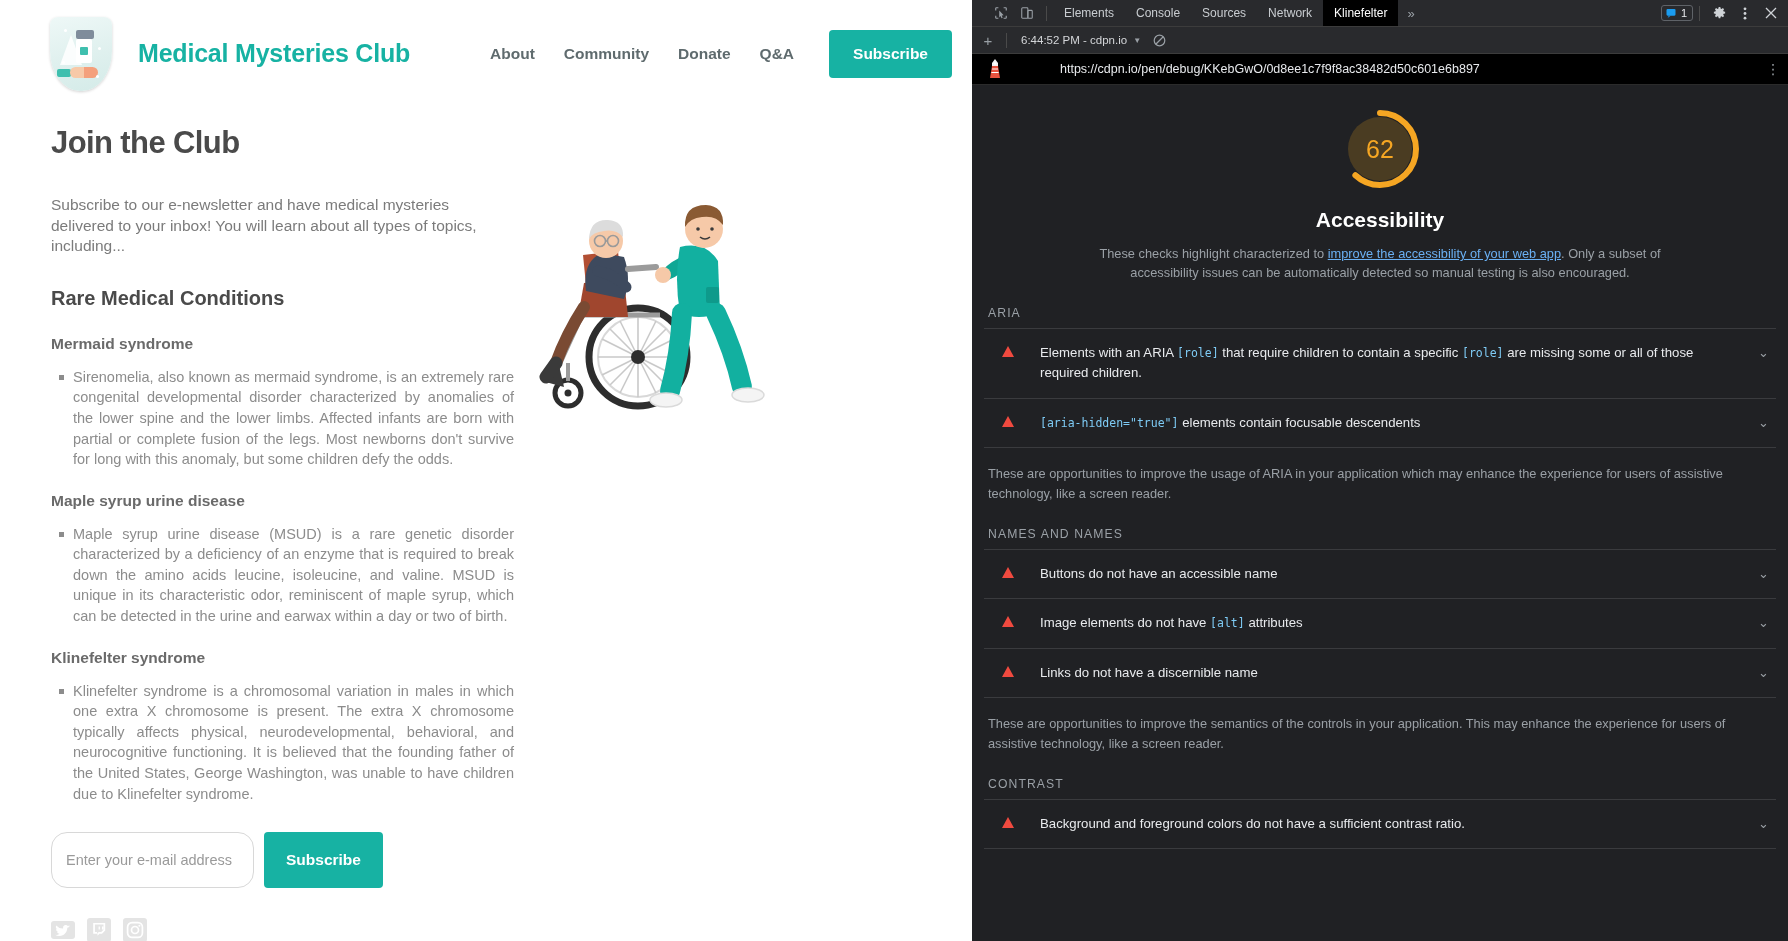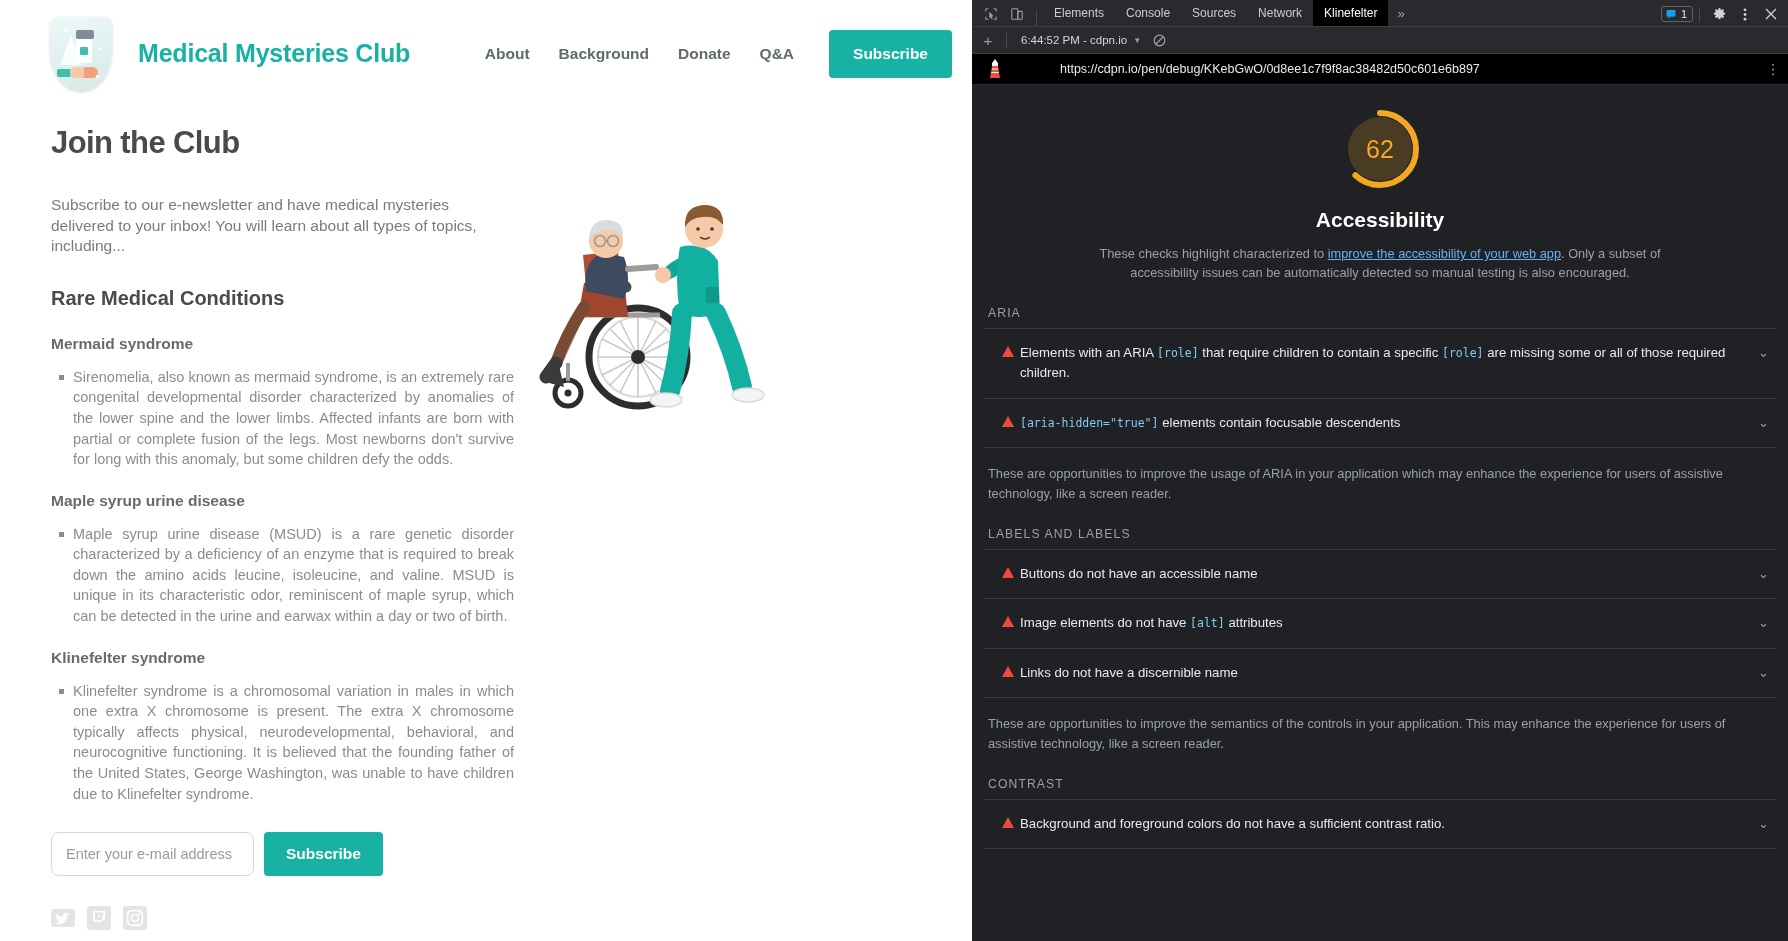--- a/index.html
+++ b/index.html
@@ -133,23 +133,23 @@
     background: #8c8c8c;
   }
   .subscribe-form {
     display: flex;
     gap: 10px;
     margin-top: 28px;
     align-items: stretch;
   }
   .email-input {
     width: 203px;
-    height: 44px;
+    height: 56px;
     border: 1px solid #d8d8d8;
-    border-radius: 8px;
+    border-radius: 16px;
     padding: 0 14px;
     font-size: 14.5px;
     color: #4a4a4a;
     font-family: "Liberation Sans", sans-serif;
     background: #fff;
   }
   .email-input::placeholder { color: #9a9a9a; }
   .subscribe-btn {
     background: #17b2a3;
     color: #fff;
@@ -183,23 +183,23 @@
     background: #202124;
     color: #e8eaed;
     font-size: 12px;
     display: flex;
     flex-direction: column;
   }
   .dt-toolbar {
     height: 27px;
     background: #292a2d;
     display: flex;
-    align-items: flex-end;
+    align-items: center;
     border-bottom: 1px solid #3c3c3c;
-    padding-left: 6px;
+    padding-left: 16px;
     flex: 0 0 27px;
   }
   .dt-icon-btn {
     width: 26px; height: 24px;
     display: flex; align-items: center; justify-content: center;
     color: #9aa0a6;
   }
   .dt-sep { width: 1px; height: 15px; background: #4a4a4a; margin: 0 6px; }
   .dt-tabs { display: flex; align-items: center; height: 100%; }
   .dt-tab {
@@ -296,21 +296,21 @@
     margin-top: 23px;
     font-size: 12.2px;
     color: #9aa0a6;
     letter-spacing: 1.1px;
     padding-left: 4px;
   }
   .audit-list { margin-top: 8px; }
   .audit-row {
     display: flex;
     align-items: flex-start;
-    gap: 6px;
+    gap: 26px;
     border-top: 1px solid #3a3b3e;
     padding: 14px 4px 14px 18px;
     min-height: 44px;
   }
   .audit-row:last-child { border-bottom: 1px solid #3a3b3e; }
   .tri {
     width: 0; height: 0;
     border-left: 6px solid transparent;
     border-right: 6px solid transparent;
     border-bottom: 11px solid #f04a3f;
@@ -356,21 +356,21 @@
         <div class="tray"></div>
         <div class="pill"></div>
         <div class="spark" style="left:14px;top:12px"></div>
         <div class="spark" style="left:48px;top:30px"></div>
         <div class="spark" style="left:12px;top:44px"></div>
         <div class="spark" style="left:46px;top:58px"></div>
       </div>
       <div class="site-title">Medical Mysteries Club</div>
       <nav class="nav">
         <a href="#">About</a>
-        <a href="#">Background</a>
+        <a href="#">Community</a>
         <a href="#">Donate</a>
         <a href="#">Q&amp;A</a>
         <a href="#" class="subscribe-nav">Subscribe</a>
       </nav>
     </div>
 
     <div class="content">
       <h1 class="page-title">Join the Club</h1>
       <p class="intro">Subscribe to our e-newsletter and have medical mysteries delivered to your inbox! You will learn about all types of topics, including...</p>
       <h2 class="section-title">Rare Medical Conditions</h2>
@@ -587,21 +587,21 @@
             <div class="chev">⌄</div>
           </div>
           <div class="audit-row">
             <div class="tri"></div>
             <div class="audit-text"><code>[aria-hidden="true"]</code> elements contain focusable descendents</div>
             <div class="chev">⌄</div>
           </div>
         </div>
         <div class="cat-foot">These are opportunities to improve the usage of ARIA in your application which may enhance the experience for users of assistive technology, like a screen reader.</div>
 
-        <div class="cat-head">LABELS AND LABELS</div>
+        <div class="cat-head">NAMES AND NAMES</div>
         <div class="audit-list">
           <div class="audit-row">
             <div class="tri"></div>
             <div class="audit-text">Buttons do not have an accessible name</div>
             <div class="chev">⌄</div>
           </div>
           <div class="audit-row">
             <div class="tri"></div>
             <div class="audit-text">Image elements do not have <code>[alt]</code> attributes</div>
             <div class="chev">⌄</div>

